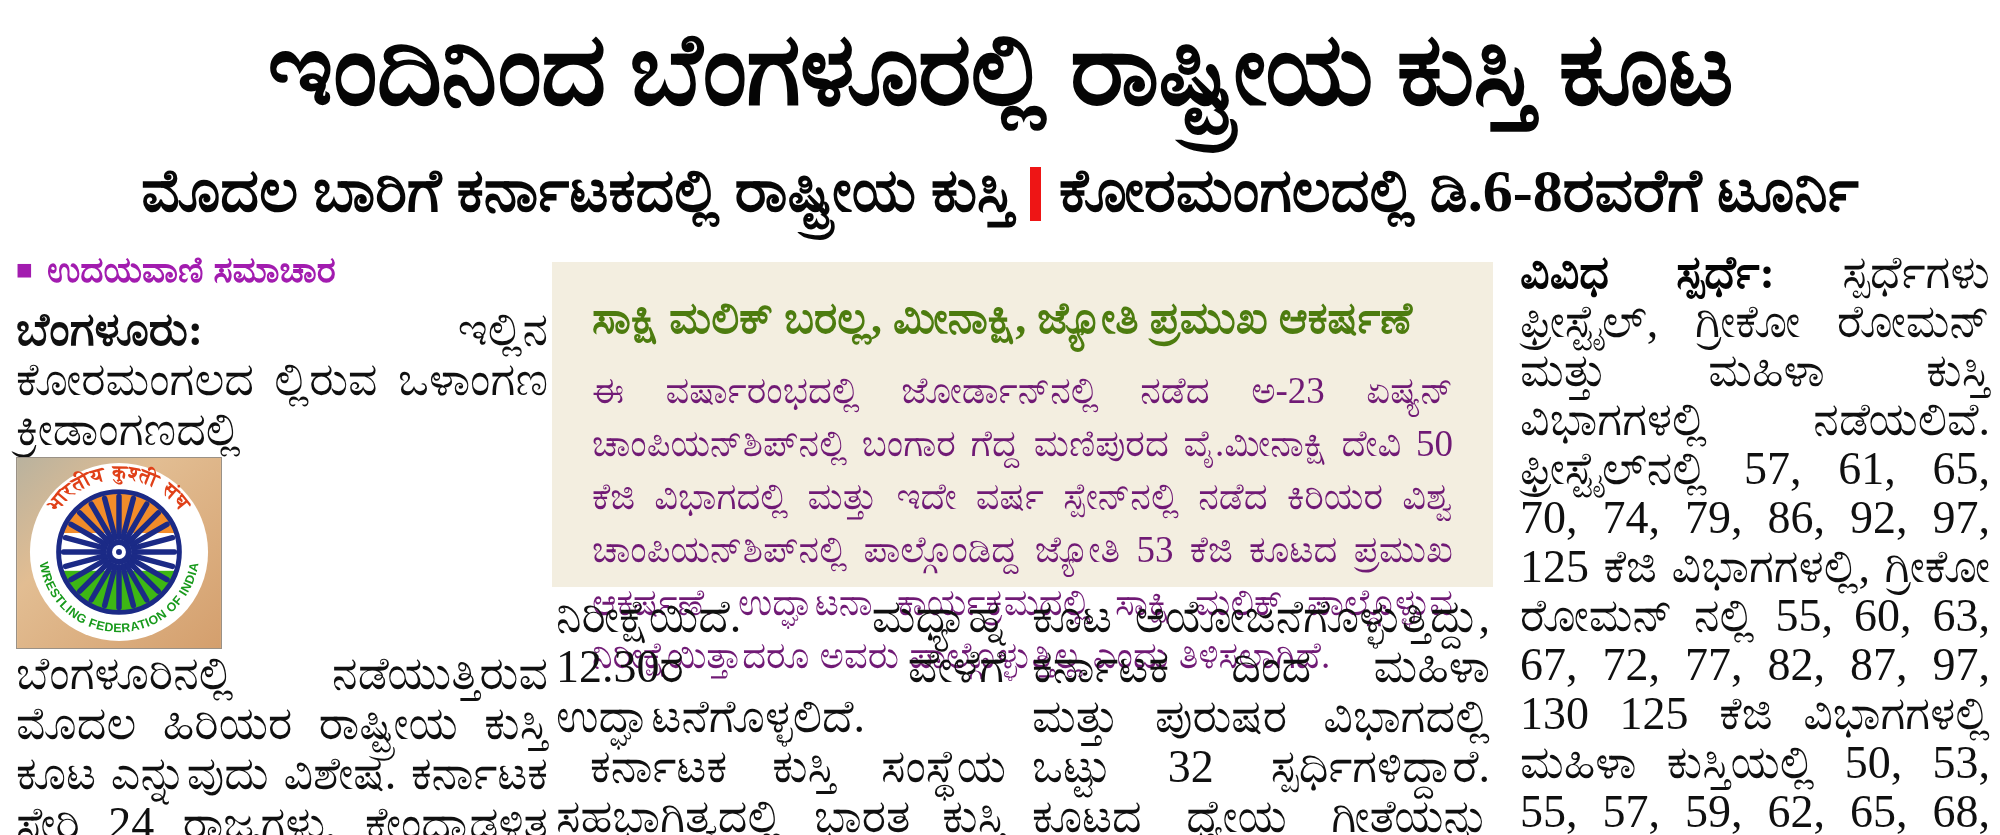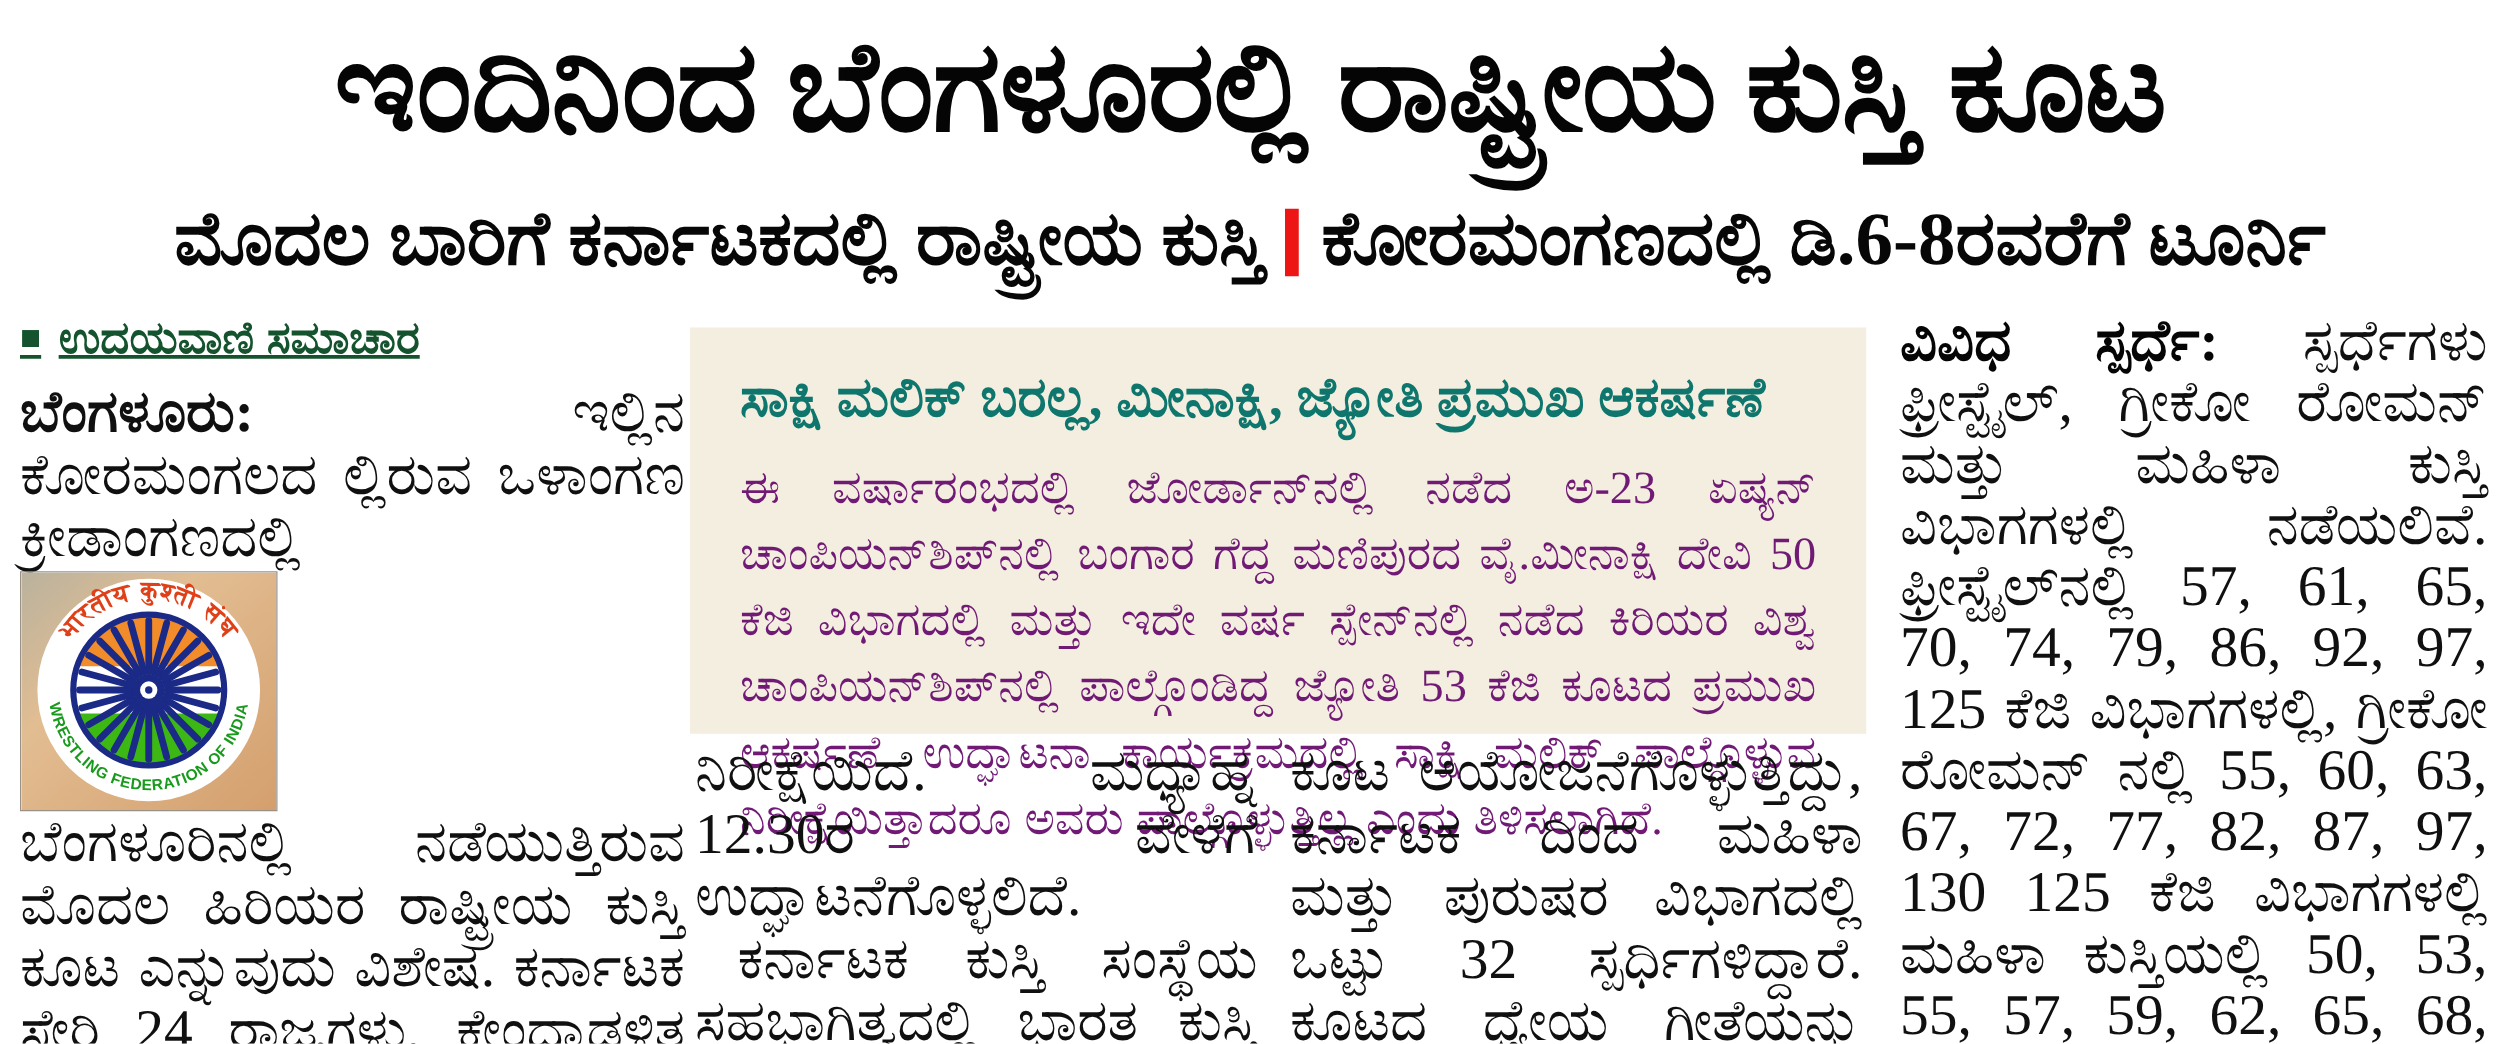--- a/index.html
+++ b/index.html
@@ -26,38 +26,38 @@
   
   .bodytext{
     font-size:46px;line-height:50px;text-align:justify;color:#101010;
     word-spacing:2px;
   }
   .justify-last{text-align-last:justify;}
   
   .col1{position:absolute;left:16px;top:246px;width:532px;}
   .byline{
     font-size:36px;font-weight:800;line-height:48px;margin-bottom:8px;
-    font-family:"Liberation Sans","DejaVu Sans",sans-serif;color:#14532d;text-decoration:underline;
+    font-family:"Liberation Sans","DejaVu Sans",sans-serif;color:#a21caf;
   }
   .byline .sq{font-size:28px;margin-right:14px;position:relative;top:-3px;}
   .dateline{font-weight:800;}
   .logo-row{display:flex;gap:12px;align-items:flex-start;margin-top:2px;}
   .logo-box{
     flex:0 0 206px;width:206px;height:192px;border:1px solid #9a9186;
     box-sizing:border-box;overflow:hidden;
   }
   .logo-box svg{display:block;width:100%;height:100%;}
   .beside{width:312px;}
   
   .hbox{
     position:absolute;left:552px;top:262px;width:941px;height:325px;
     background:#f3eee0;box-sizing:border-box;padding:30px 40px 0 40px;
   }
   .hbox-title{
-    font-size:44px;font-weight:800;line-height:54px;color:#0f766e;
+    font-size:44px;font-weight:800;line-height:54px;color:#4d7c0f;
     margin-bottom:18px;white-space:nowrap;
   }
   .hbox-body{
     font-size:37px;line-height:53px;text-align:justify;color:#701a75;
     word-spacing:1px;
   }
   
   .col2{position:absolute;left:556px;top:592px;width:450px;}
   .col3{position:absolute;left:1032px;top:592px;width:458px;}
   .col4{position:absolute;left:1520px;top:248px;width:470px;}
@@ -69,21 +69,21 @@
 </head>
 <body>
 
 <div class="page">
 
   <div class="headline">ಇಂದಿನಿಂದ ಬೆಂಗಳೂರಲ್ಲಿ ರಾಷ್ಟ್ರೀಯ ಕುಸ್ತಿ ಕೂಟ</div>
 
   <div class="subheadline">
     <span>ಮೊದಲ ಬಾರಿಗೆ ಕರ್ನಾಟಕದಲ್ಲಿ ರಾಷ್ಟ್ರೀಯ ಕುಸ್ತಿ</span>
     <span class="red-sep" style="background: rgb(238, 21, 21);"></span>
-    <span>ಕೋರಮಂಗಣದಲ್ಲಿ ಡಿ.6-8ರವರೆಗೆ ಟೂರ್ನಿ</span>
+    <span>ಕೋರಮಂಗಲದಲ್ಲಿ ಡಿ.6-8ರವರೆಗೆ ಟೂರ್ನಿ</span>
   </div>
 
   <div class="col1">
     <div class="byline">
       <span class="sq">■</span><span>ಉದಯವಾಣಿ ಸಮಾಚಾರ</span>
     </div>
     <div class="bodytext justify-last">
       <span class="dateline">ಬೆಂಗಳೂರು:</span>
       <span>ಇಲ್ಲಿನ ಕೋರಮಂಗಲದ ಲ್ಲಿರುವ ಒಳಾಂಗಣ ಕ್ರೀಡಾಂಗಣದಲ್ಲಿ</span>
     </div>

